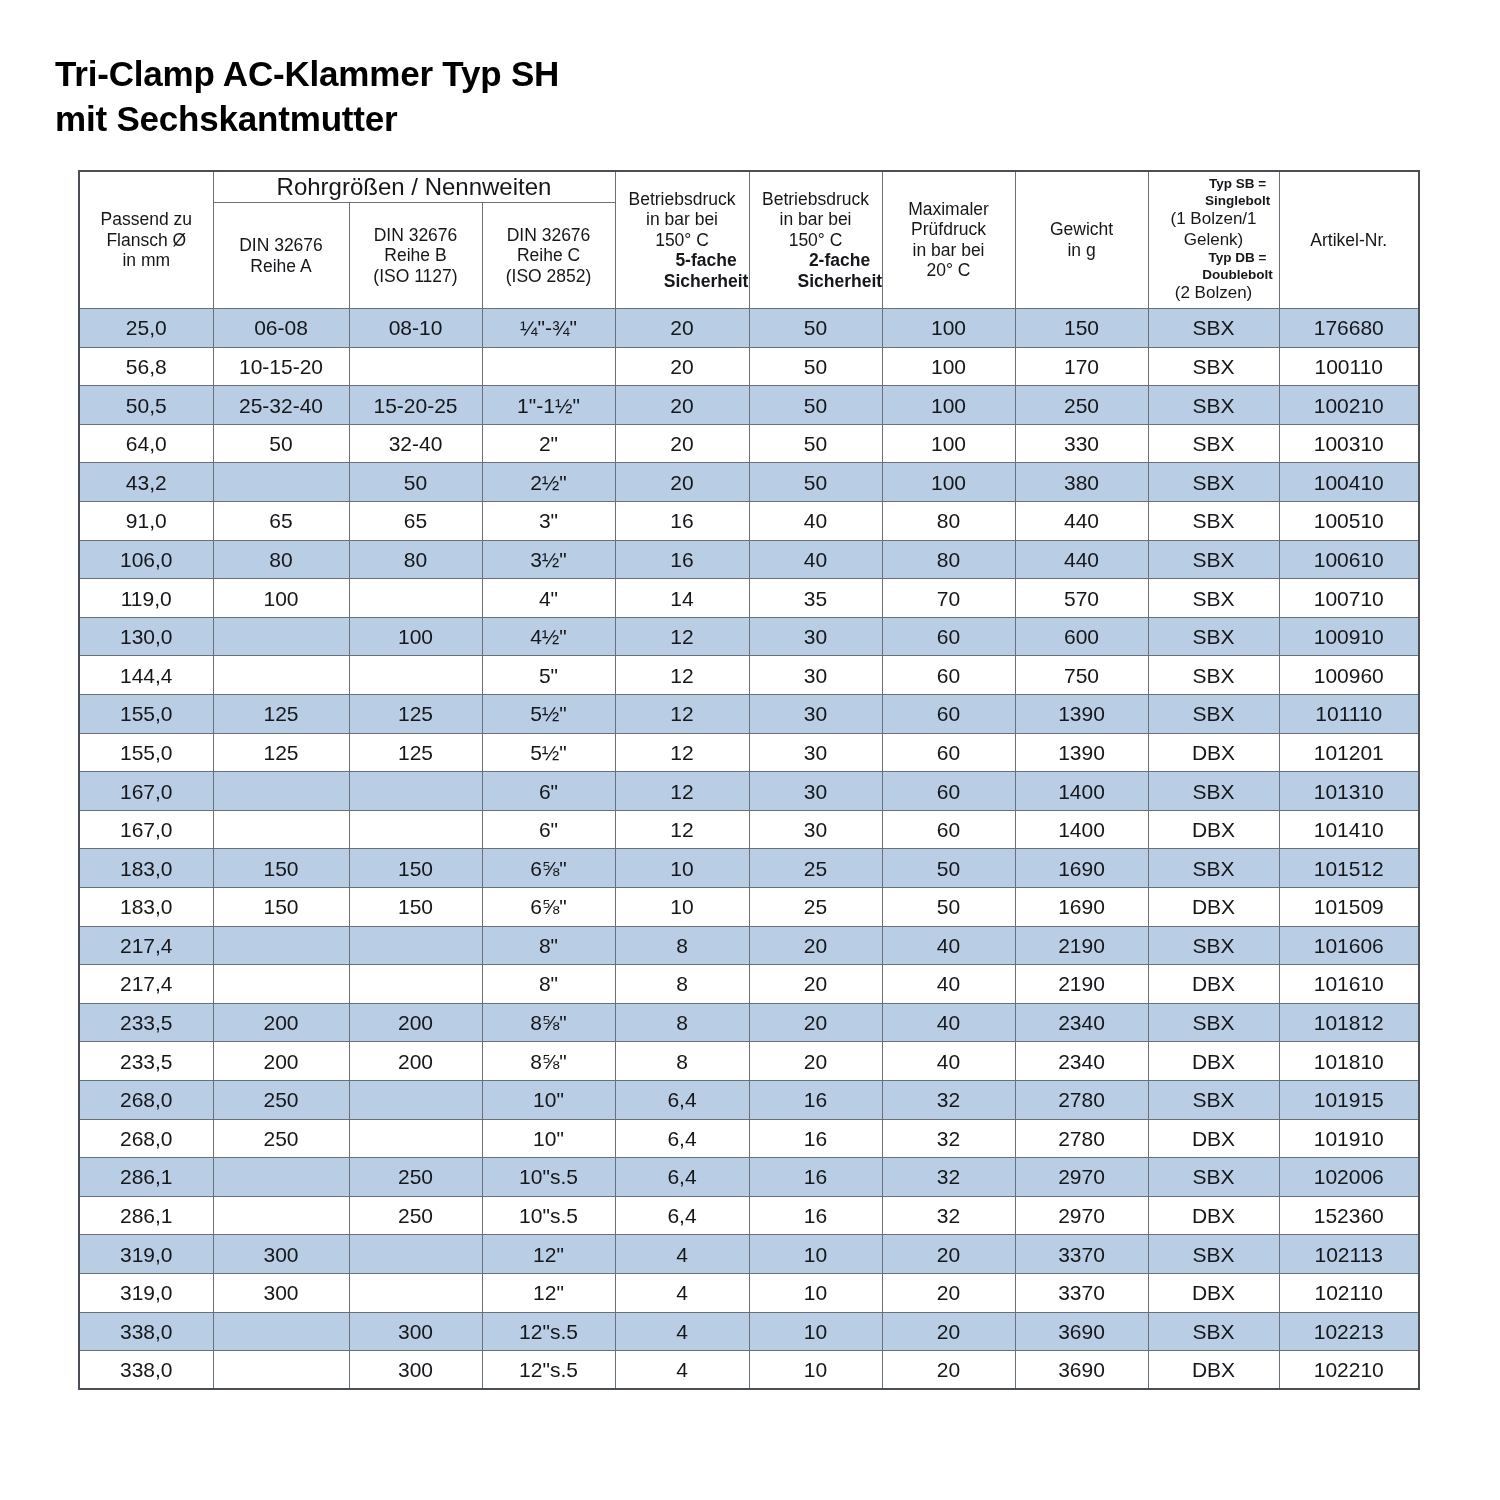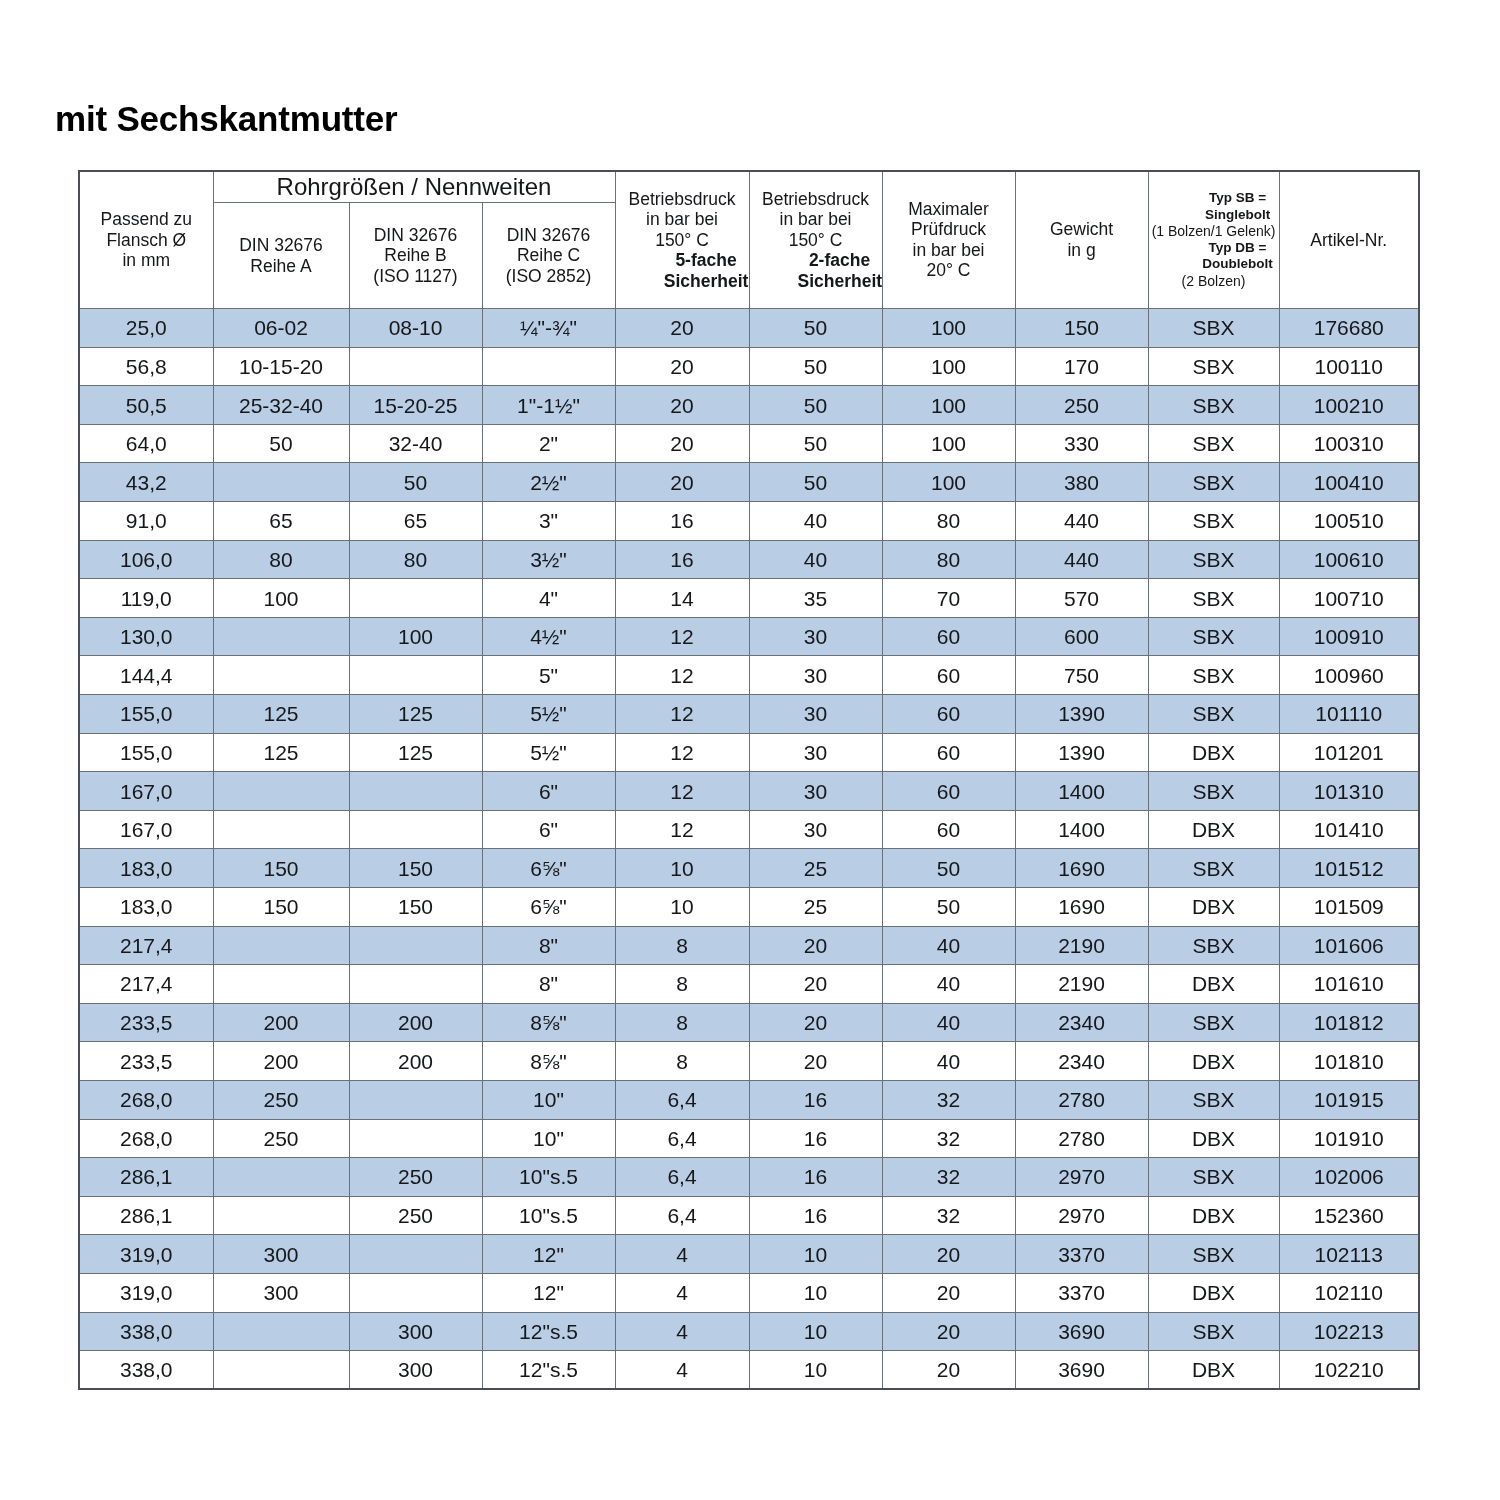--- a/index.html
+++ b/index.html
@@ -53,21 +53,21 @@
   thead td, thead th {
     background: #ffffff;
     font-size: 17.5px;
     line-height: 1.17;
     padding: 3px 2px;
   }
   .hdr-tall { height: 138px; }
   .h-group { font-size: 24px; height: 32px; }
   .h-sub { height: 106px; }
   .h-small { font-size: 13.5px; line-height: 1.22; }
-  .h-xsmall { font-size: 14px; line-height: 1.2; }
+  .h-xsmall { font-size: 17px; line-height: 1.2; }
   .bold { font-weight: bold; padding-left: 48px; }
 
   
   tbody td {
     height: 38.6px;
     font-size: 21px;
     line-height: 1;
     color: #15171a;
   }
   tbody tr.shade td { background: #b9cde4; }
@@ -86,21 +86,21 @@
   col.c8 { width: 131px; }
   col.c9 { width: 140px; }
 </style>
 </head>
 <body>
 
 <div id="page">
 
   <div class="heading-block">
     <h1 class="doc-title">
-      <br>
+      <span>Tri-Clamp AC-Klammer Typ SH</span><br>
       <span>mit Sechskantmutter</span>
     </h1>
   </div>
 
   <div class="table-wrap">
     <table class="spec">
       <colgroup>
         <col class="c0">
           <col class="c1">
           <col class="c2">
@@ -167,21 +167,21 @@
           <td class="h-sub">
             <div>DIN 32676</div>
             <div>Reihe C</div>
             <div>(ISO 2852)</div>
           </td>
         </tr>
       </thead>
       <tbody id="tbody">
           <tr class="shade">
             <td>25,0</td>
-            <td>06-02</td>
+            <td>06-08</td>
             <td>08-10</td>
             <td class="frac">¼"-¾"</td>
             <td>20</td>
             <td>50</td>
             <td>100</td>
             <td>150</td>
             <td>SBX</td>
             <td>176680</td>
           </tr>
           <tr class="plain">

